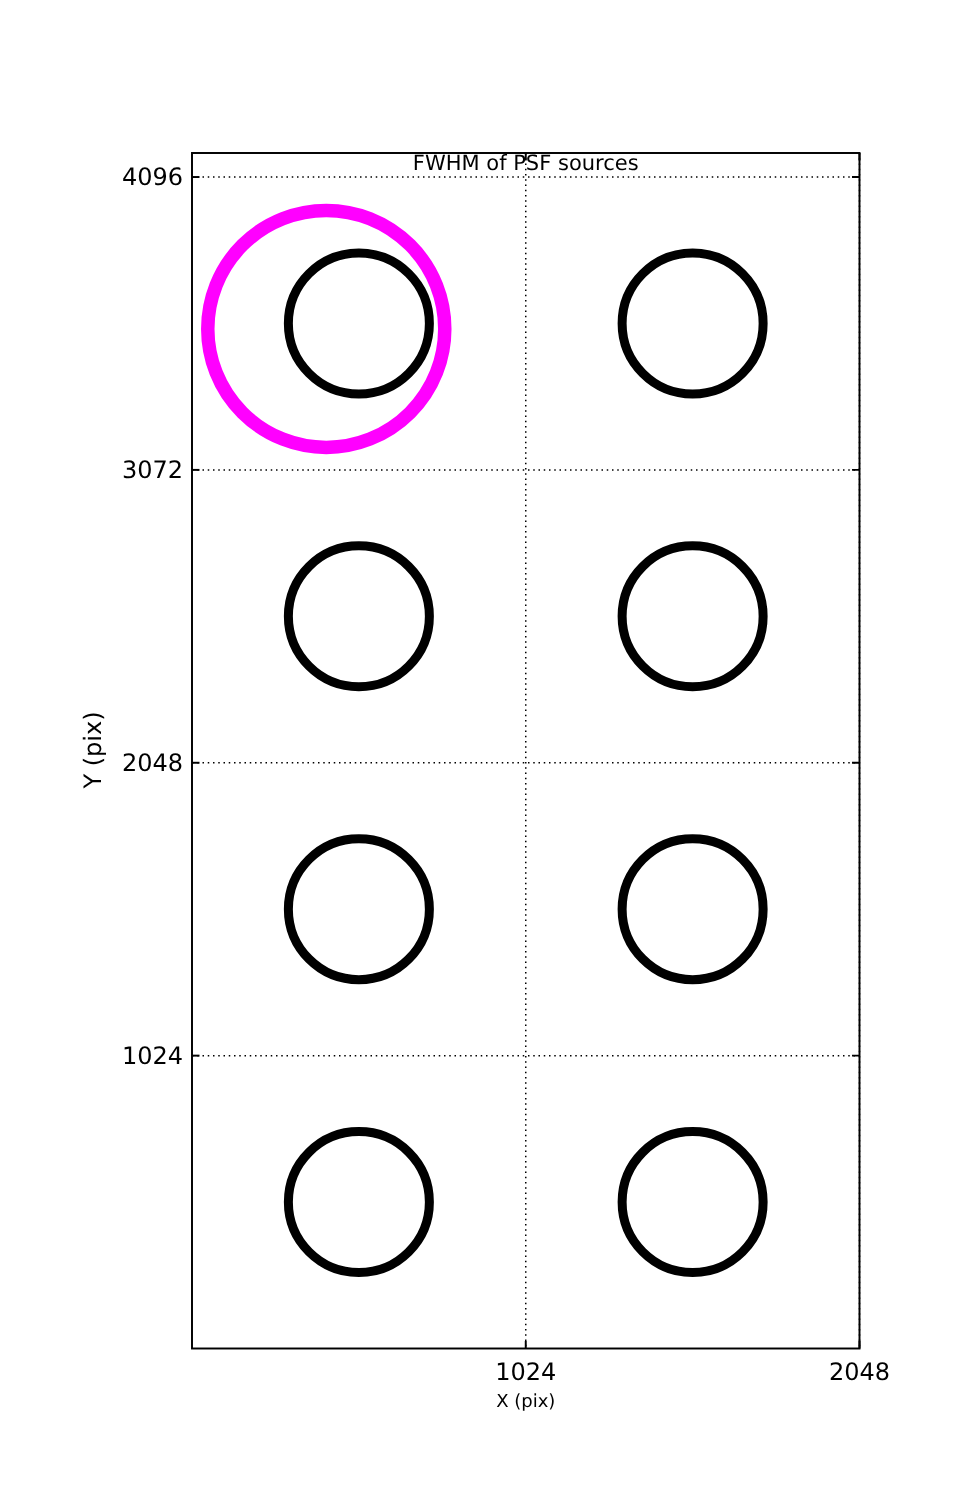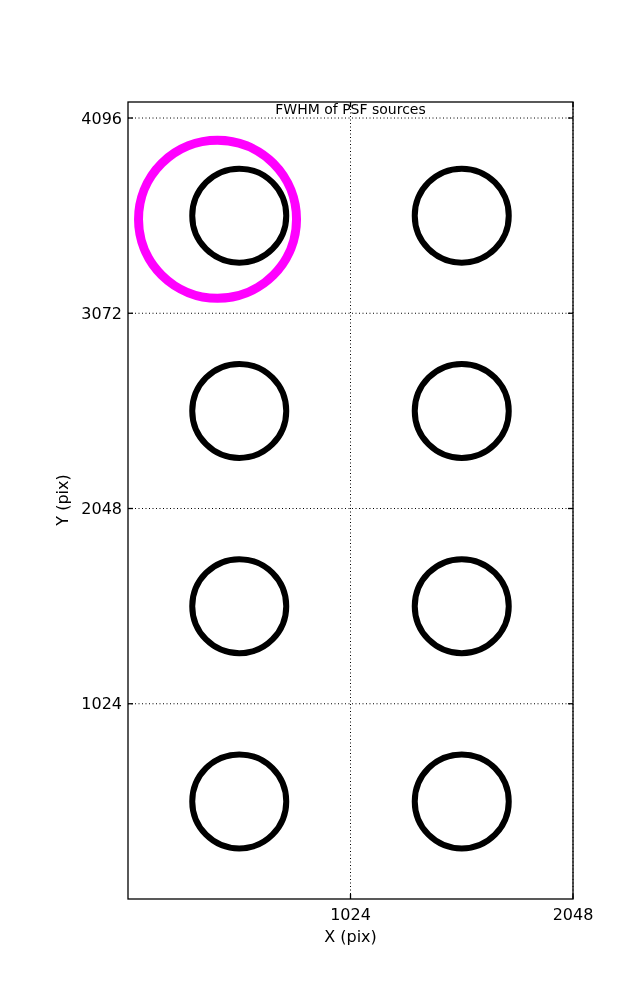--- a/index.html
+++ b/index.html
@@ -27,21 +27,21 @@
     color: #000000;
     white-space: nowrap;
     margin-top: 28px;
   }
   .xlabel {
     position: absolute;
     left: 128px;
     top: 927px;
     width: 445px;
     text-align: center;
-    font-size: 16px;
+    font-size: 12px;
     color: #000000;
   }
   .ylabel {
     position: absolute;
     left: 62px;
     top: 500px;
     transform: translate(-50%, -50%) rotate(-90deg);
     font-size: 16px;
     color: #000000;
     white-space: nowrap;

